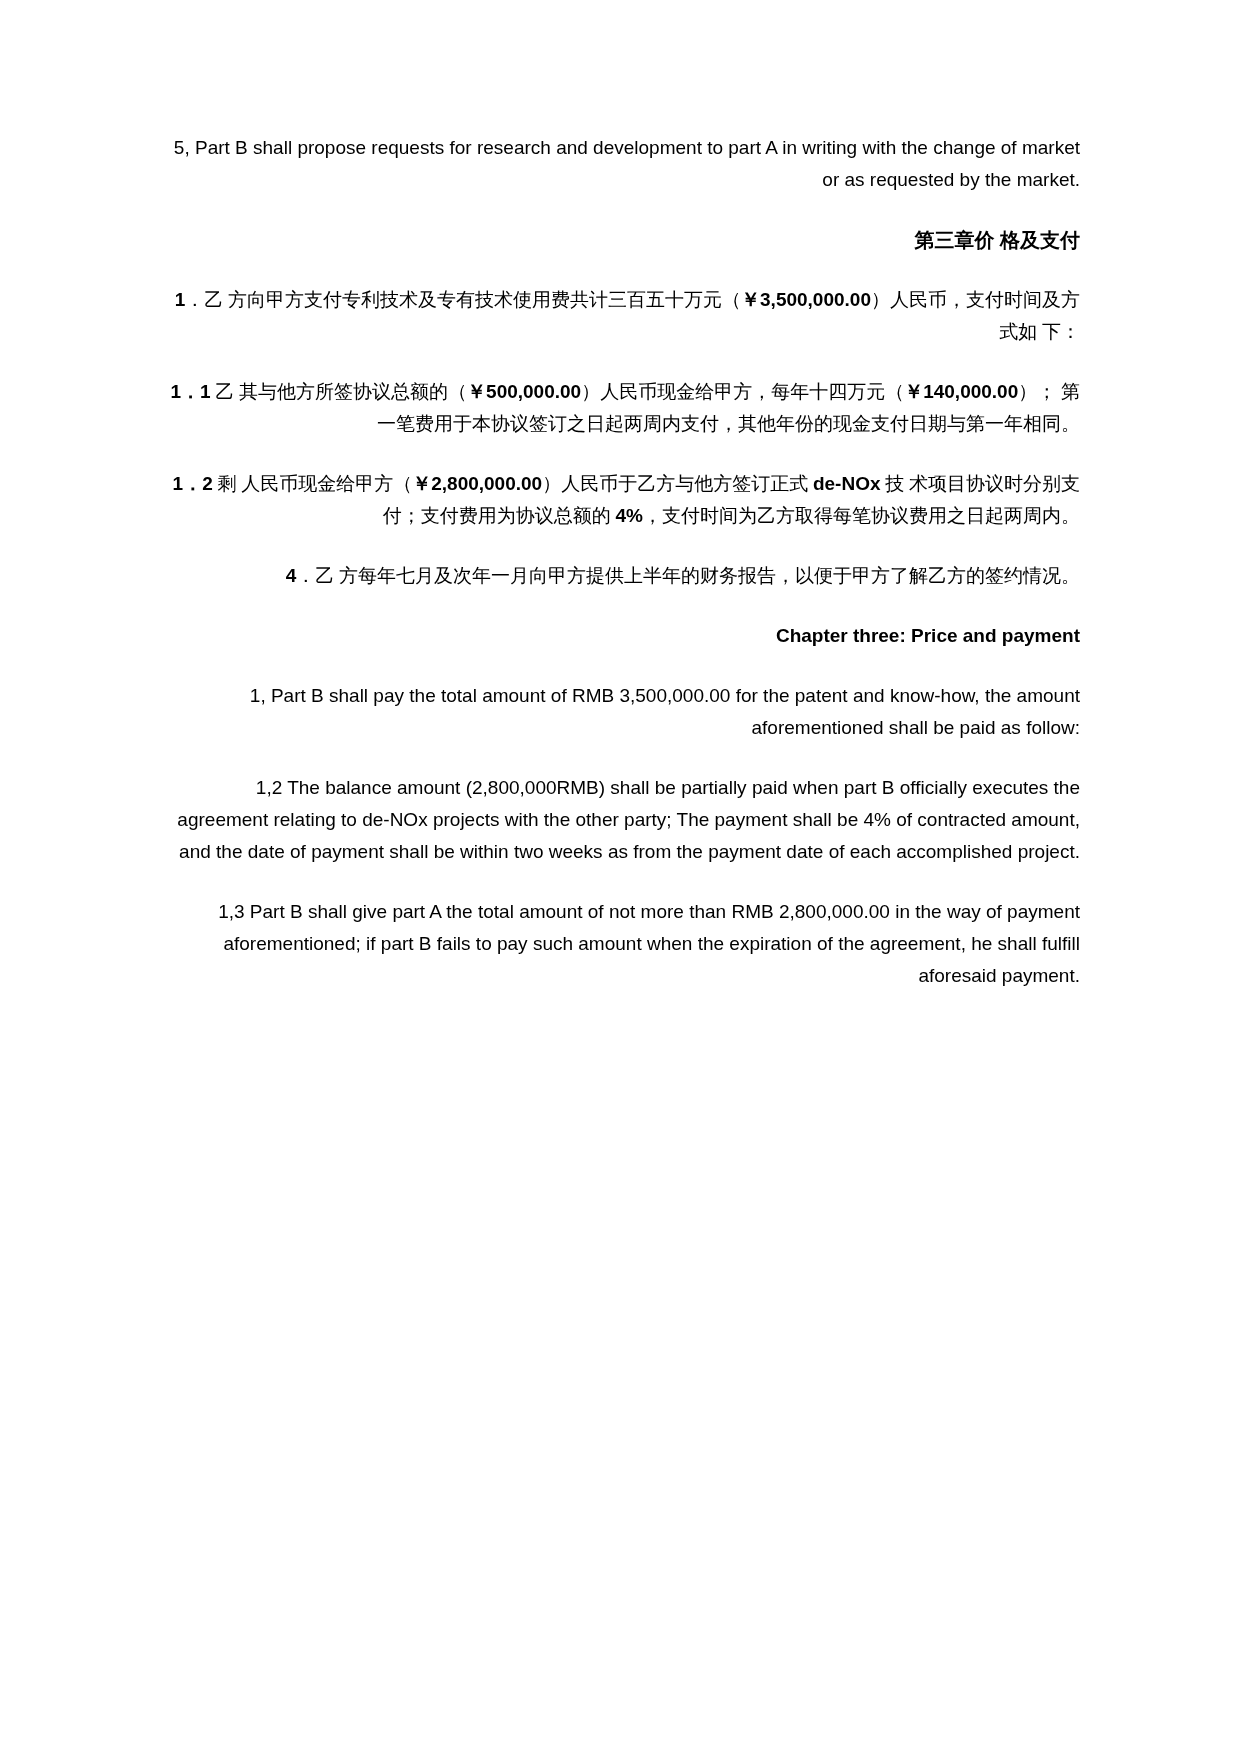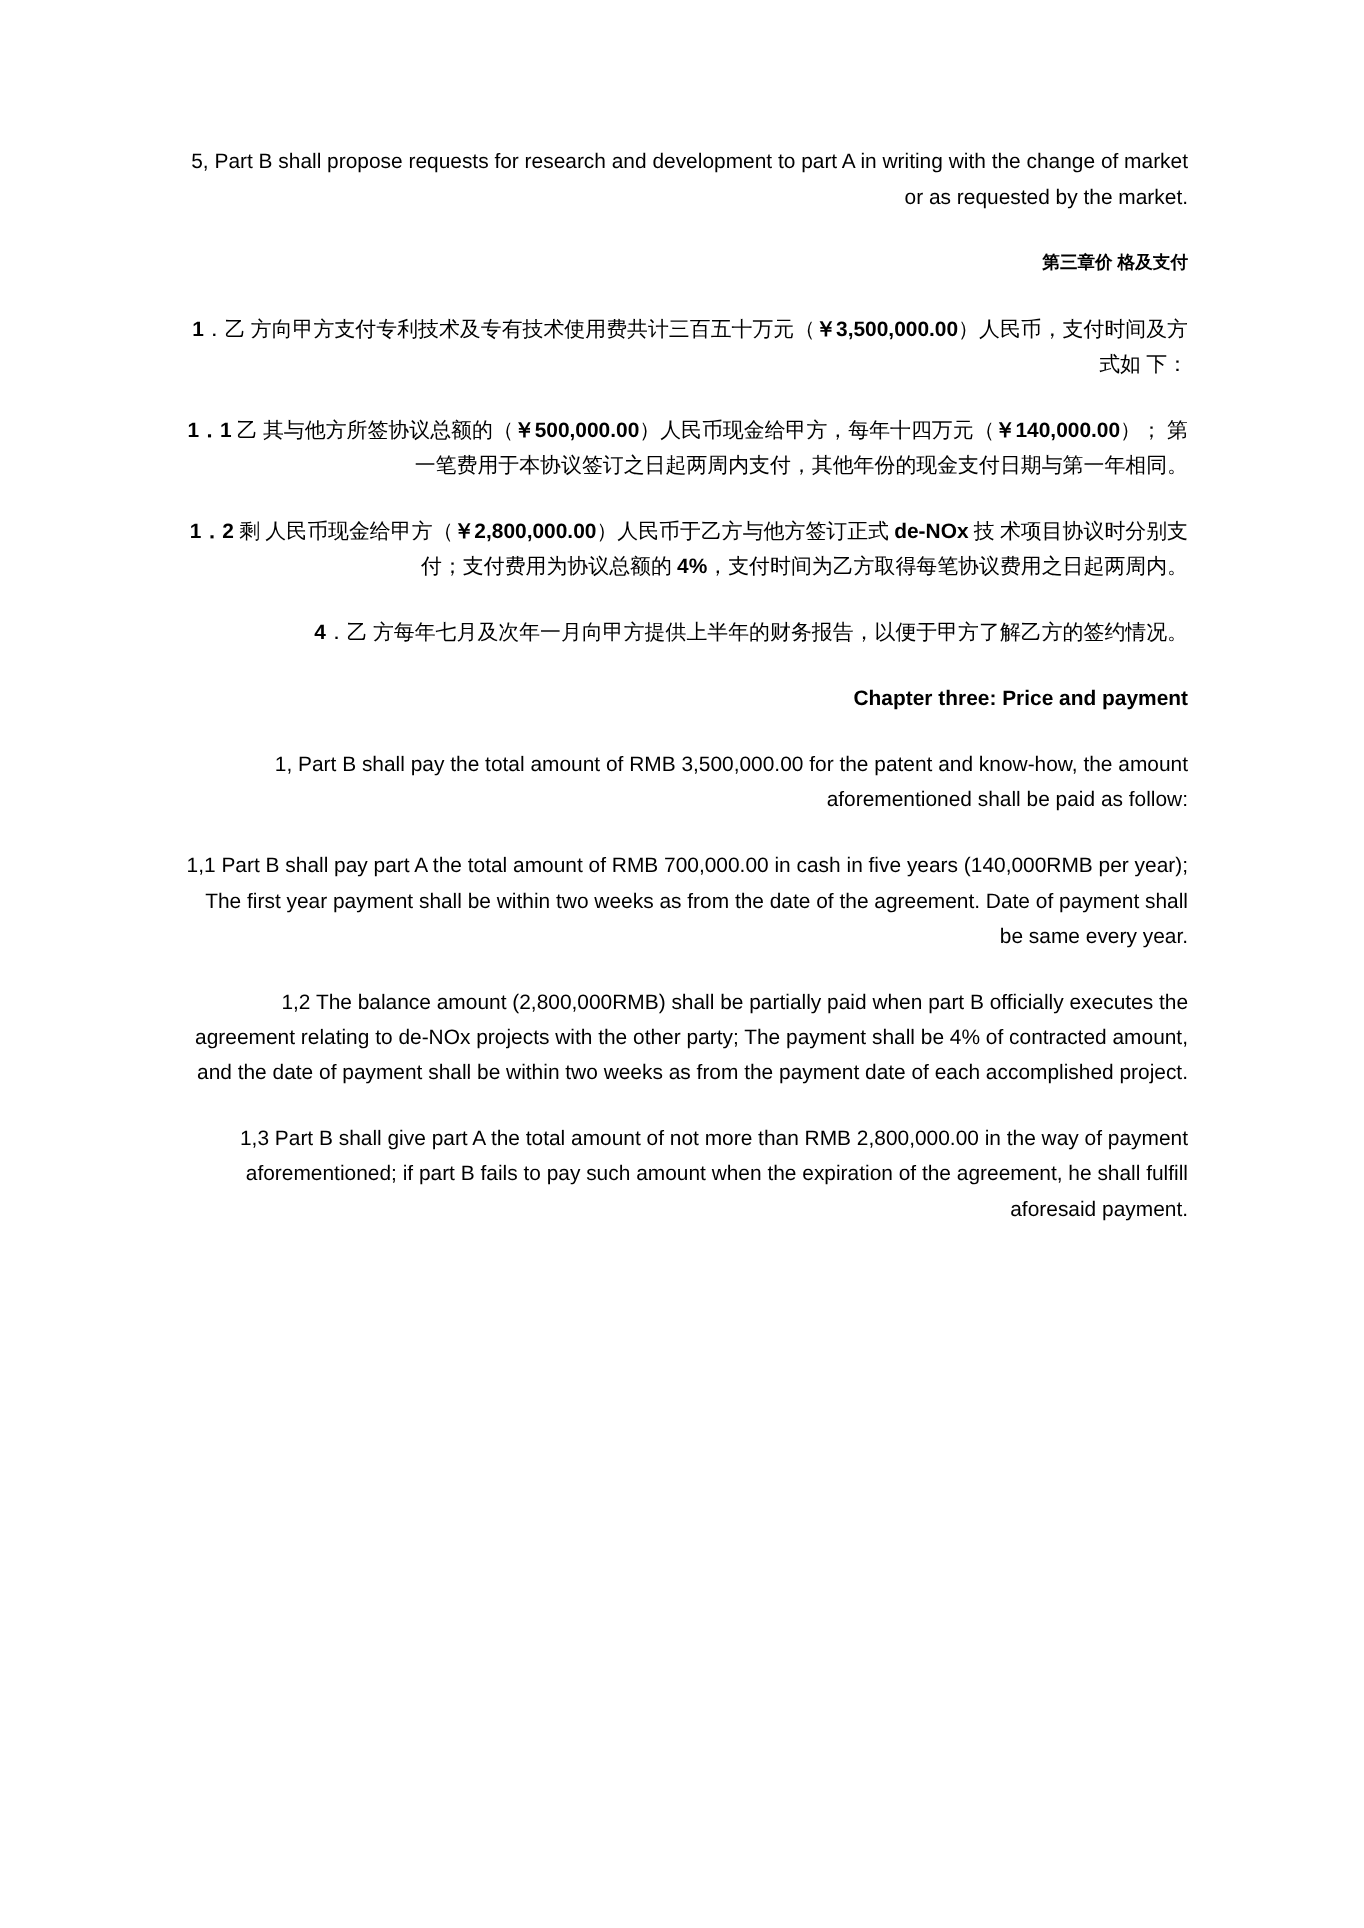--- a/index.html
+++ b/index.html
@@ -29,21 +29,21 @@
   p.block {
     margin: 0 0 28px 0;
     padding: 0;
     text-align: right;
     word-wrap: break-word;
   }
   p.block.heading {
     font-weight: 700;
   }
   p.block.heading.lang-zh {
-    font-size: 16px;
+    font-size: 20px;
   }
   
   .lang-zh.paragraph .run {
     font-family: "Liberation Serif", "DejaVu Serif", serif;
   }
   .lang-zh .run.bold {
     font-family: "Liberation Sans", "DejaVu Sans", sans-serif;
     font-weight: 700;
   }
   .lang-zh.heading .run {
@@ -60,17 +60,16 @@
 <div class="page">
   <div class="content">
       <p class="block paragraph lang-en"><span class="run">5, Part B shall propose requests for research and development to part A in writing with the change of market or as requested by the market.</span></p>
       <p class="block heading lang-zh"><span class="run bold">第三章价 格及支付</span></p>
       <p class="block paragraph lang-zh"><span class="run bold">1</span><span class="run">．乙 方向甲方支付专利技术及专有技术使用费共计三百五十万元（</span><span class="run bold">￥3,500,000.00</span><span class="run">）人民币，支付时间及方式如 下：</span></p>
       <p class="block paragraph lang-zh"><span class="run bold">1．1</span><span class="run"> 乙 其与他方所签协议总额的（</span><span class="run bold">￥500,000.00</span><span class="run">）人民币现金给甲方，每年十四万元（</span><span class="run bold">￥140,000.00</span><span class="run">）； 第一笔费用于本协议签订之日起两周内支付，其他年份的现金支付日期与第一年相同。</span></p>
       <p class="block paragraph lang-zh"><span class="run bold">1．2</span><span class="run"> 剩 人民币现金给甲方（</span><span class="run bold">￥2,800,000.00</span><span class="run">）人民币于乙方与他方签订正式 </span><span class="run bold">de-NOx</span><span class="run"> 技 术项目协议时分别支付；支付费用为协议总额的 </span><span class="run bold">4%</span><span class="run">，支付时间为乙方取得每笔协议费用之日起两周内。</span></p>
       <p class="block paragraph lang-zh"><span class="run bold">4</span><span class="run">．乙 方每年七月及次年一月向甲方提供上半年的财务报告，以便于甲方了解乙方的签约情况。</span></p>
       <p class="block heading lang-en"><span class="run bold">Chapter three: Price and payment</span></p>
       <p class="block paragraph lang-en"><span class="run">1, Part B shall pay the total amount of RMB 3,500,000.00 for the patent and know-how, the amount aforementioned shall be paid as follow:</span></p>
-      <p class="block paragraph lang-en"><span class="run">1,1 Part B shall pay part A the total amount of RMB 700,000.00 in cash in five years (140,000RMB per year); The first year payment shall be within two weeks as from the date of the agreement. Date of payment shall be same every year.</span></p>
       <p class="block paragraph lang-en"><span class="run">1,2 The balance amount (2,800,000RMB) shall be partially paid when part B officially executes the agreement relating to de-NOx projects with the other party; The payment shall be 4% of contracted amount, and the date of payment shall be within two weeks as from the payment date of each accomplished project.</span></p>
       <p class="block paragraph lang-en"><span class="run">1,3 Part B shall give part A the total amount of not more than RMB 2,800,000.00 in the way of payment aforementioned; if part B fails to pay such amount when the expiration of the agreement, he shall fulfill aforesaid payment.</span></p>
     </div>
 </div>
 
 </body></html>

